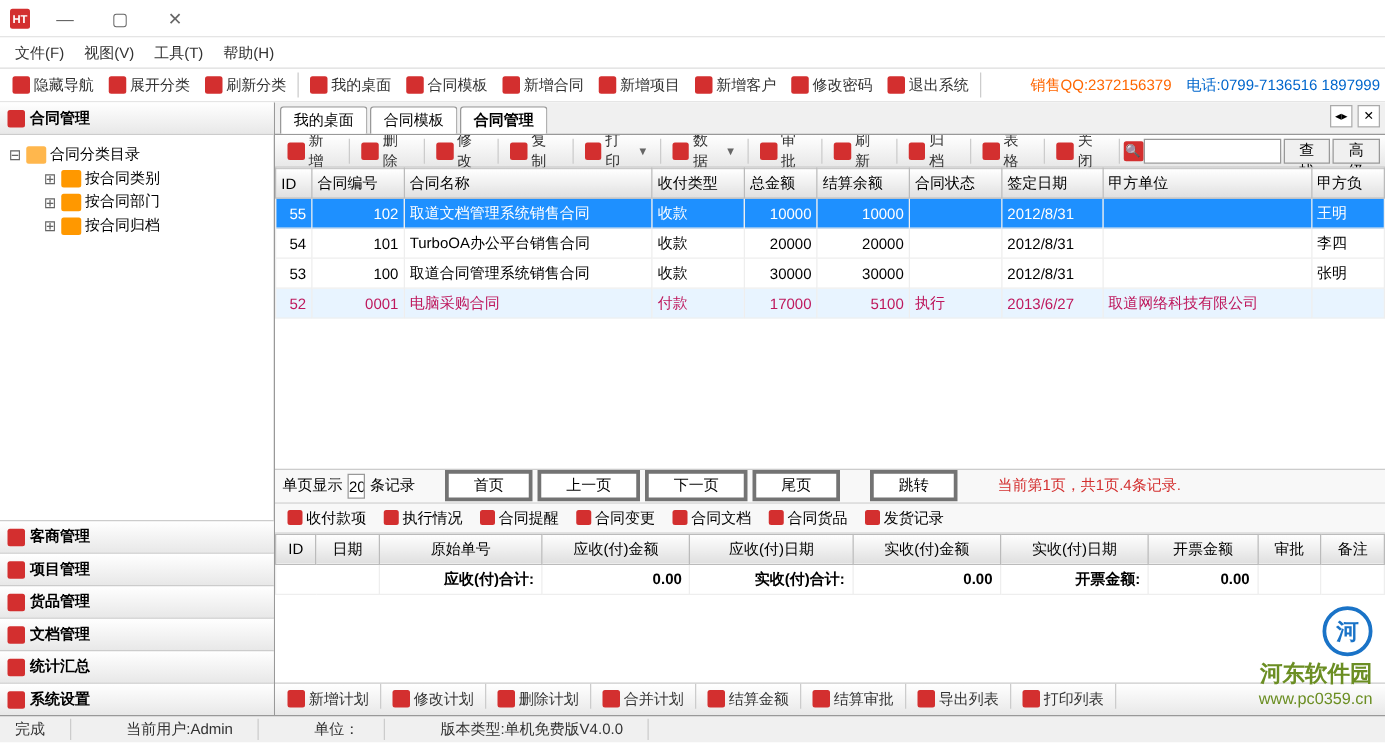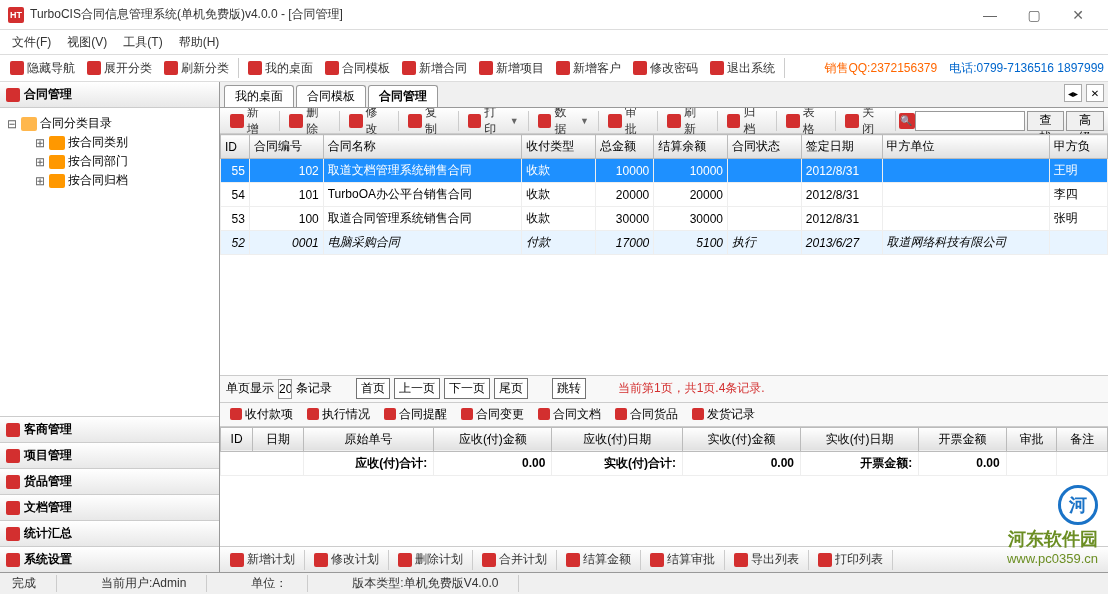--- a/index.html
+++ b/index.html
@@ -38,48 +38,47 @@
 .grid-toolbar { height: 26px; background: linear-gradient(#fff,#e8e8e8); border-bottom: 1px solid #ccc; display: flex; align-items: center; padding: 0 4px; }
 .grid-toolbar .inp { border: 1px solid #999; height: 20px; padding: 0 4px; width: 110px; }
 .grid-toolbar .btn { border: 1px solid #999; background: #f0f0f0; height: 20px; padding: 0 6px; margin-left: 2px; cursor: pointer; }
 .group-hint { height: 24px; background: #595959; color: #fff; display: flex; align-items: center; padding: 0 8px; }
 .group-hint .totals { margin-left: auto; font-size: 11px; }
 .grid { flex: 0 0 auto; background: #fff; }
 .grid table { width: 100%; border-collapse: collapse; }
 .grid th { background: linear-gradient(#fff,#e0e0e0); border: 1px solid #bbb; padding: 3px 4px; font-weight: normal; text-align: left; white-space: nowrap; }
 .grid td { border: 1px solid #eee; padding: 3px 4px; white-space: nowrap; }
 .grid tr.sel td { background: #1e90ff; color: #fff; }
-.grid tr.blue td { color: #000000; background: #e8f4ff; font-style: italic; }
+.grid tr.blue td { color: #be185d; background: #e8f4ff; }
 .num { text-align: right; }
 .pager { height: 28px; background: #f8f8f8; border-top: 1px solid #ccc; border-bottom: 1px solid #ccc; display: flex; align-items: center; padding: 0 6px; gap: 4px; }
 .pager .inp { border: 1px solid #999; width: 14px; height: 20px; text-align: center; }
-.pager .pbtn { border: 1px solid #737373; background: #fff; padding: 1px 4px; cursor: pointer; }
+.pager .pbtn { border: 3px solid #737373; background: #fff; padding: 1px 20px; cursor: pointer; }
 .subtabs { height: 24px; background: #f8f8f8; border-bottom: 1px solid #ccc; display: flex; align-items: center; padding: 0 4px; gap: 2px; }
 .subtab { display: flex; align-items: center; padding: 0 6px; cursor: pointer; }
 .subtab .ico { width: 12px; height: 12px; background: #d32f2f; border-radius: 2px; margin-right: 3px; }
 .subgrid { flex: 1; background: #fff; overflow: auto; }
 .subgrid table { width: 100%; border-collapse: collapse; }
 .subgrid th { background: linear-gradient(#fff,#e0e0e0); border: 1px solid #bbb; padding: 3px 4px; font-weight: normal; }
 .summary-row td { border: 1px solid #eee; padding: 3px 6px; font-weight: bold; }
-.bottom-toolbar { height: 26px; background: linear-gradient(#fff,#e8e8e8); border-top: 1px solid #ccc; display: flex; align-items: center; padding: 0 4px; }
+.bottom-toolbar { height: 26px; background: linear-gradient(#fff,#e8e8e8); border-top: 1px solid #ccc; display: flex; align-items: flex-start; padding: 0 4px; }
 .statusbar { height: 22px; background: #f0f0f0; border-top: 1px solid #999; display: flex; align-items: center; padding: 0 8px; gap: 40px; color: #333; }
 .statusbar .cell { border-right: 1px solid #ccc; padding-right: 20px; padding-left: 4px; }
 .watermark { position: absolute; right: 10px; bottom: 28px; text-align: right; pointer-events: none; }
 .watermark .logo { width: 40px; height: 40px; border: 3px solid #1a73c7; border-radius: 50%; display: inline-flex; align-items: center; justify-content: center; color: #1a73c7; font-weight: bold; font-size: 18px; margin-bottom: 2px;}
 .watermark .t1 { color: #6b8e23; font-size: 18px; font-weight: bold; }
 .watermark .t2 { color: #6b8e23; font-size: 13px; }
 .dd { font-size: 9px; margin-left: 2px; color: #666; }
 .spacer { flex: 1; }
 </style>
 </head>
 <body>
 
 <div class="titlebar">
   <div class="app-icon">HT</div>
-  <div class="title">TurboCIS合同信息管理系统(单机免费版)v4.0.0 - [合同管理]</div>
   <div class="win-btn">—</div>
   <div class="win-btn">▢</div>
   <div class="win-btn close">✕</div>
 </div>
 
 <div class="menubar" id="menubar">
     <div class="menuitem">文件(F)</div>
     <div class="menuitem">视图(V)</div>
     <div class="menuitem">工具(T)</div>
     <div class="menuitem">帮助(H)</div>

